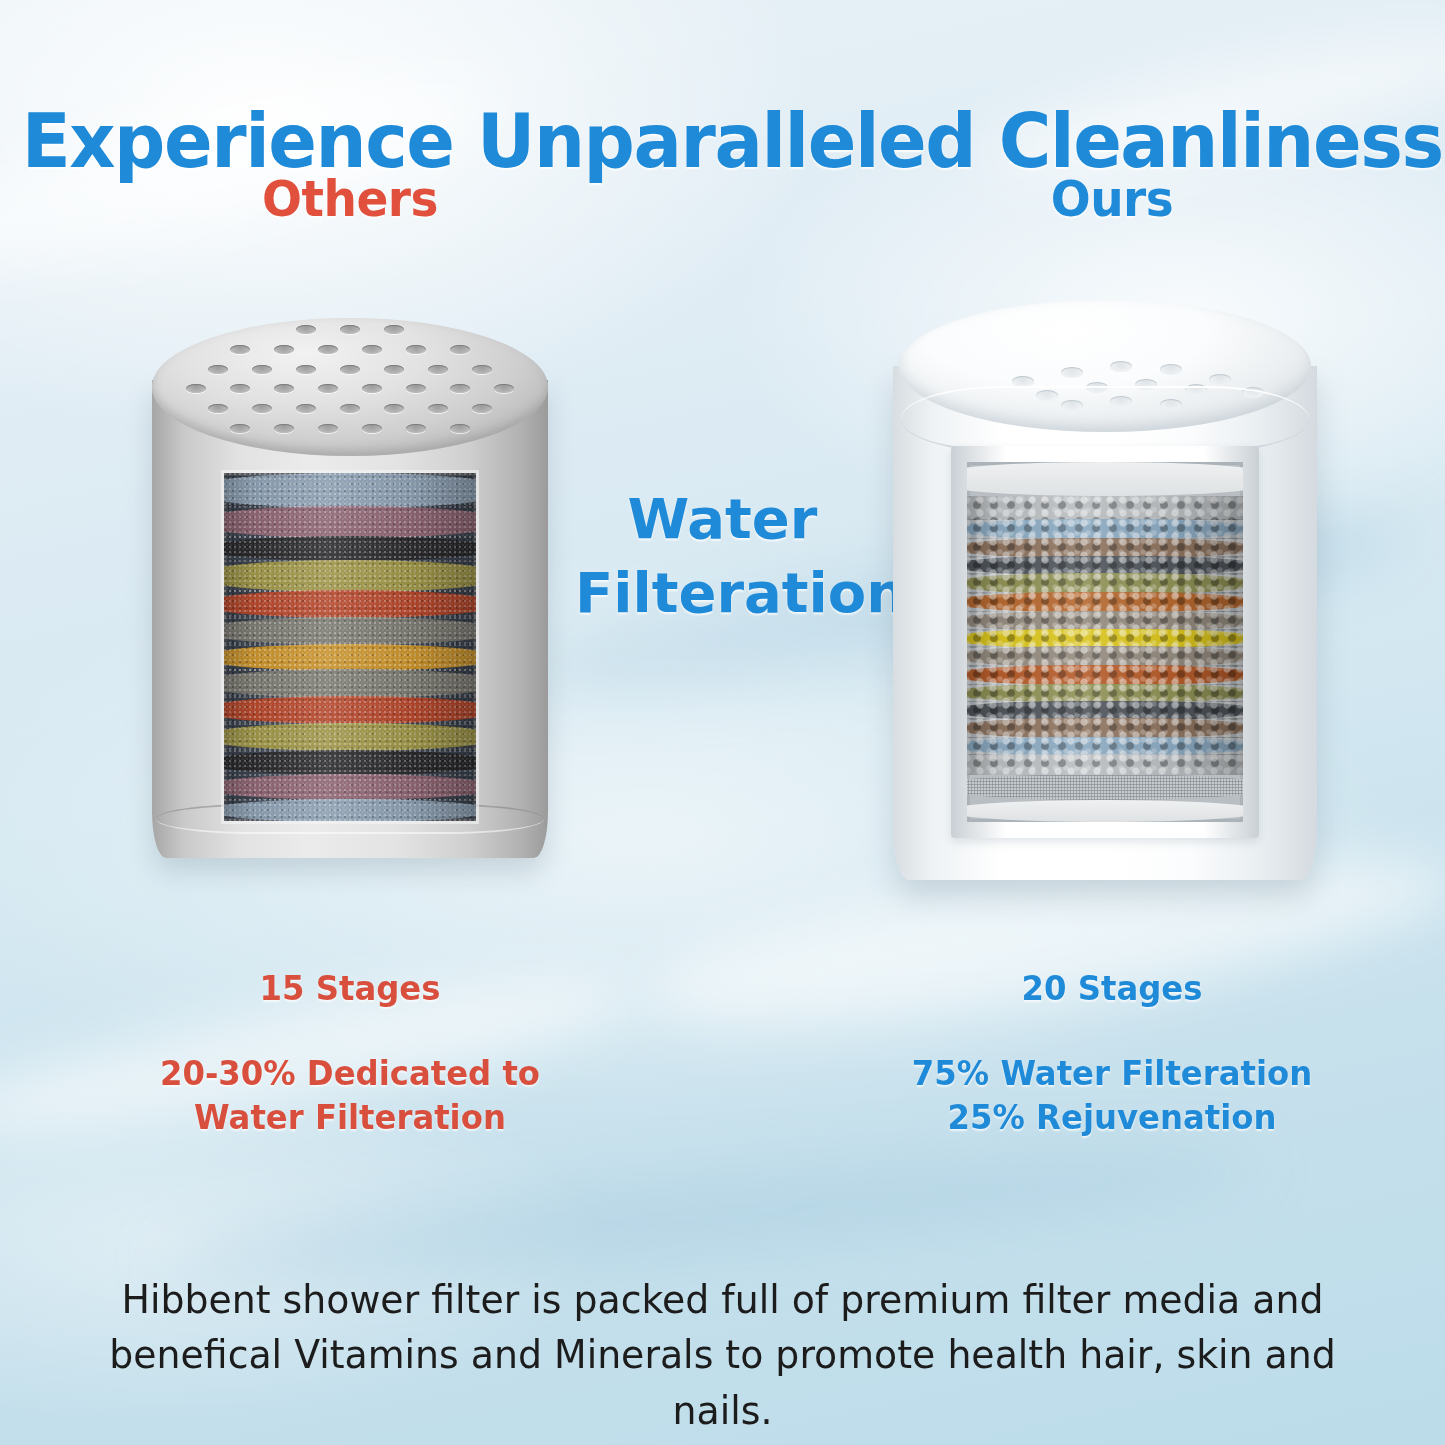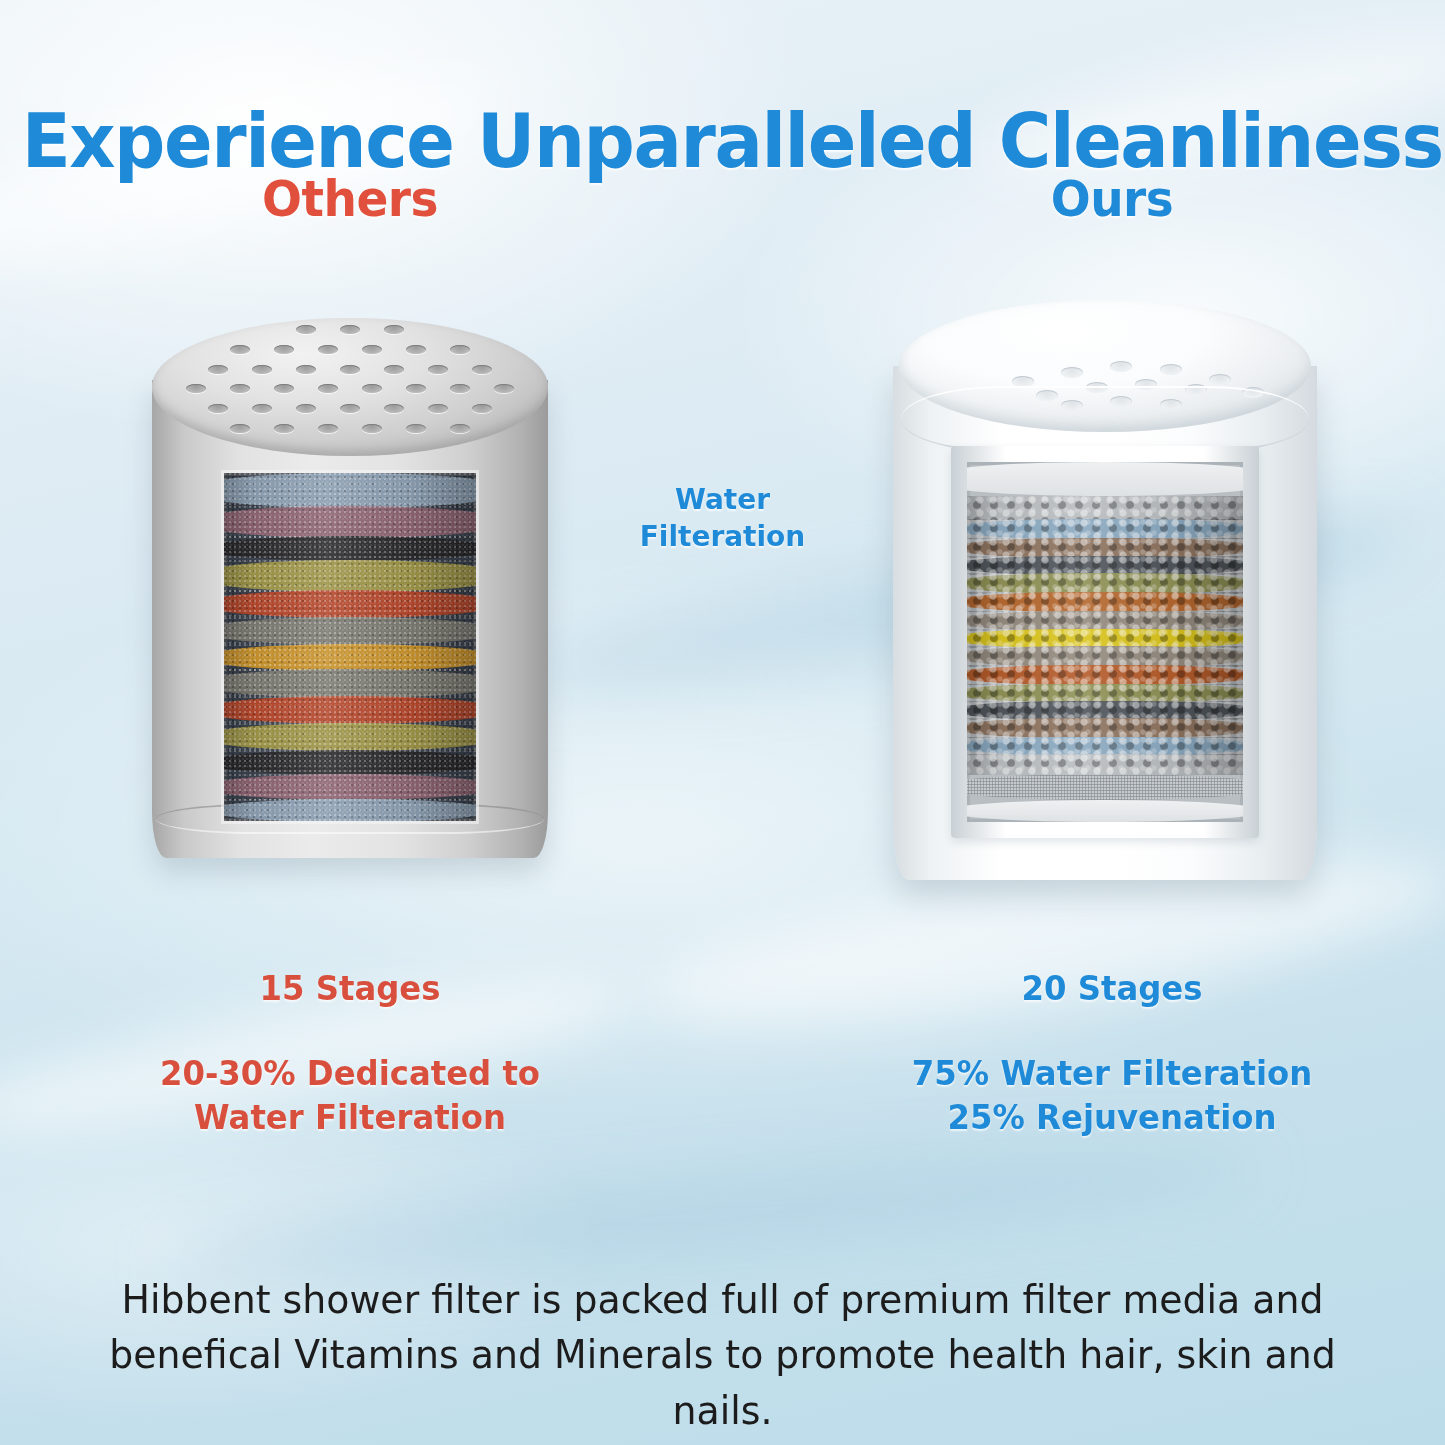--- a/index.html
+++ b/index.html
@@ -88,21 +88,21 @@
     color: #d9483a;
     text-shadow: 0 2px 3px rgba(255,255,255,0.7);
   }
 
   #center-label {
     position: absolute;
     left: 575px; top: 482px; width: 295px;
     text-align: center;
     font-family: "DejaVu Sans", sans-serif;
     font-weight: bold;
-    font-size: 28px;
+    font-size: 56px;
     line-height: 1.32;
     color: #1f8ad8;
     text-shadow: 0 2px 2px rgba(255,255,255,0.75);
   }
 
   
   .filter {
     position: absolute;
   }
 

